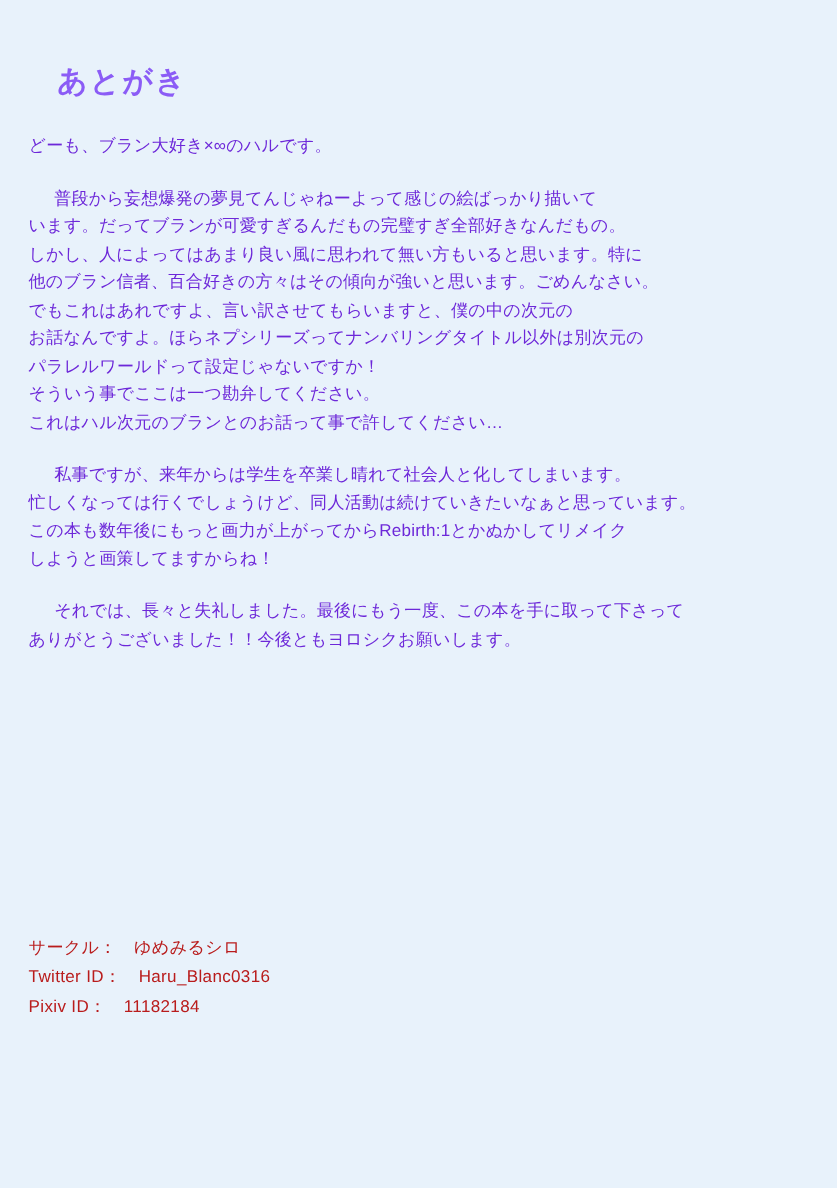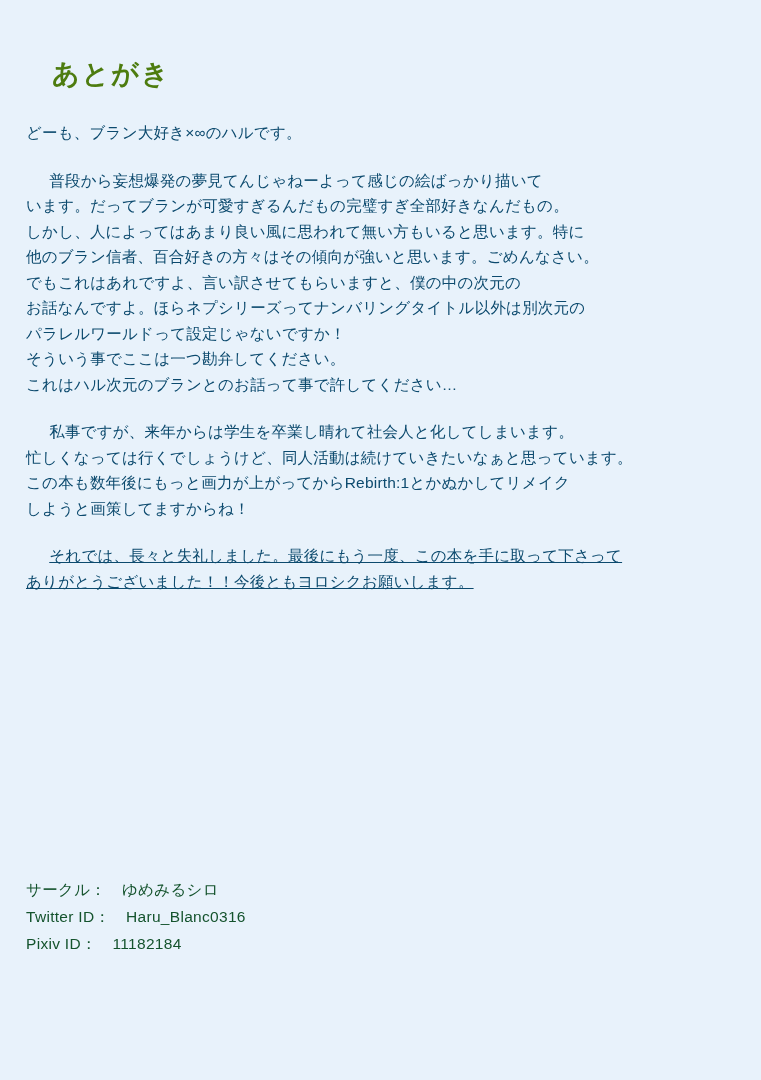--- a/index.html
+++ b/index.html
@@ -19,50 +19,48 @@
     width: 761px;
     height: 1080px;
     box-sizing: border-box;
     padding: 42px 30px 0 22px;
   }
   .title {
     font-size: 27px;
     font-weight: bold;
     letter-spacing: 2px;
     margin: 14px 0 0 30px;
-    color: #4d7c0f;
+    color: #8b5cf6;
   }
   .body-block {
     margin-top: 28px;
     padding-left: 4px;
   }
   .para {
     font-size: 15.5px;
     line-height: 25.5px;
     letter-spacing: 0.2px;
     margin: 0 0 22px 0;
-    color: #0c4a6e;
+    color: #6d28d9;
     white-space: pre-wrap;
   }
   .para:last-child {
     margin-bottom: 0;
-    text-decoration: underline;
   }
   .indent {
     text-indent: 1.5em;
   }
   .footer {
     position: absolute;
     left: 26px;
     top: 848px;
     font-size: 15.5px;
     line-height: 27px;
     letter-spacing: 0.3px;
-    color: #14532d;
-    margin-top: 28px;
+    color: #b91c1c;
   }
   .footer-row {
     white-space: pre;
   }
 </style>
 </head>
 <body>
 
 <div class="page">
 

